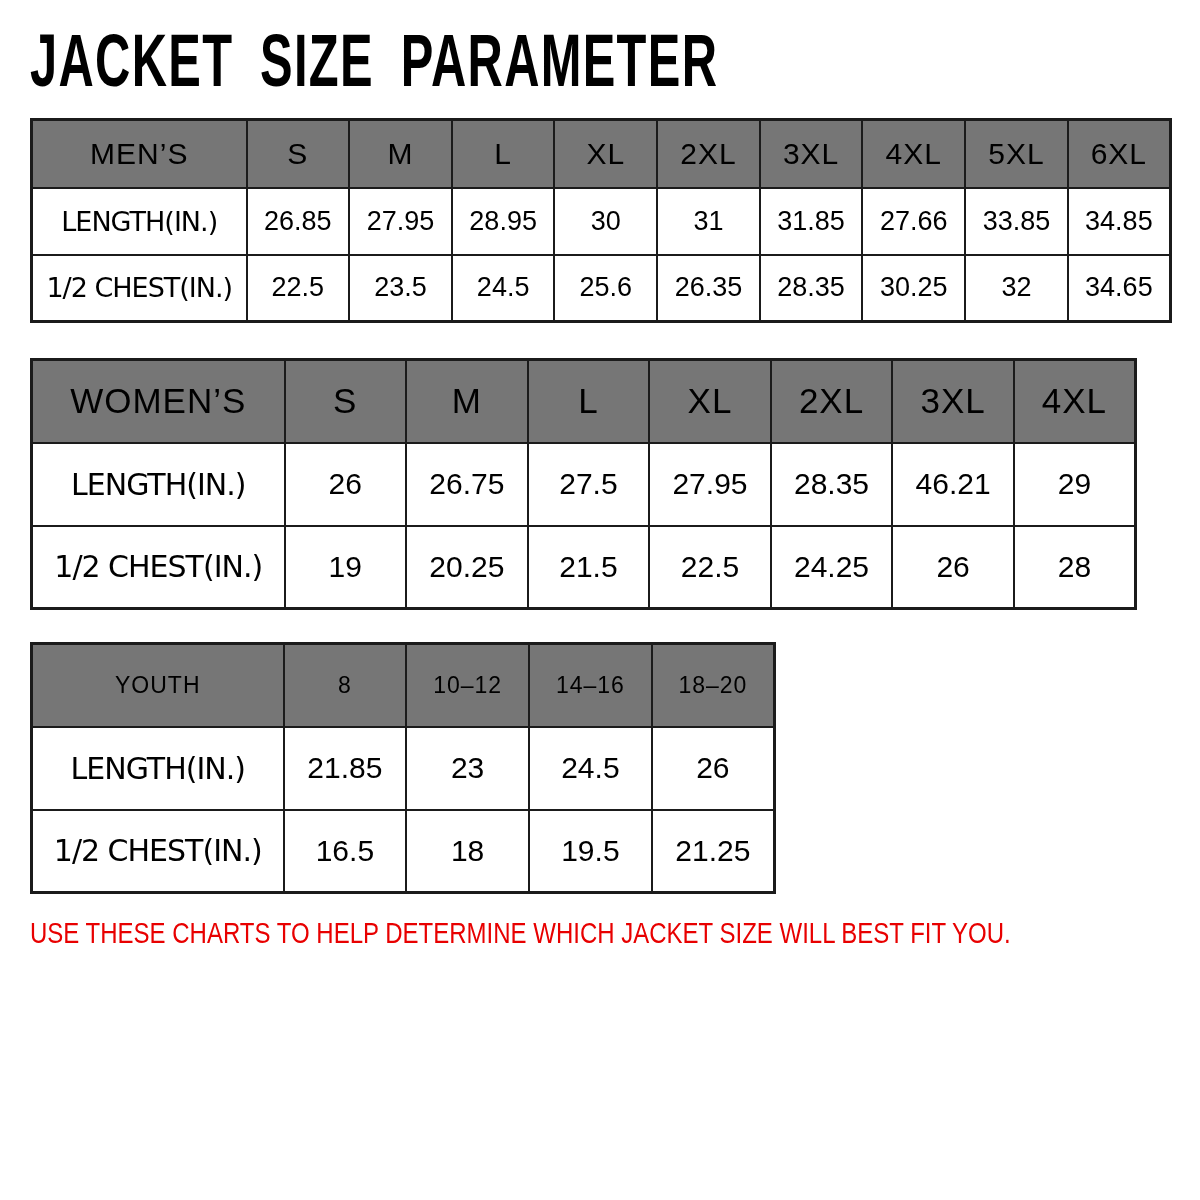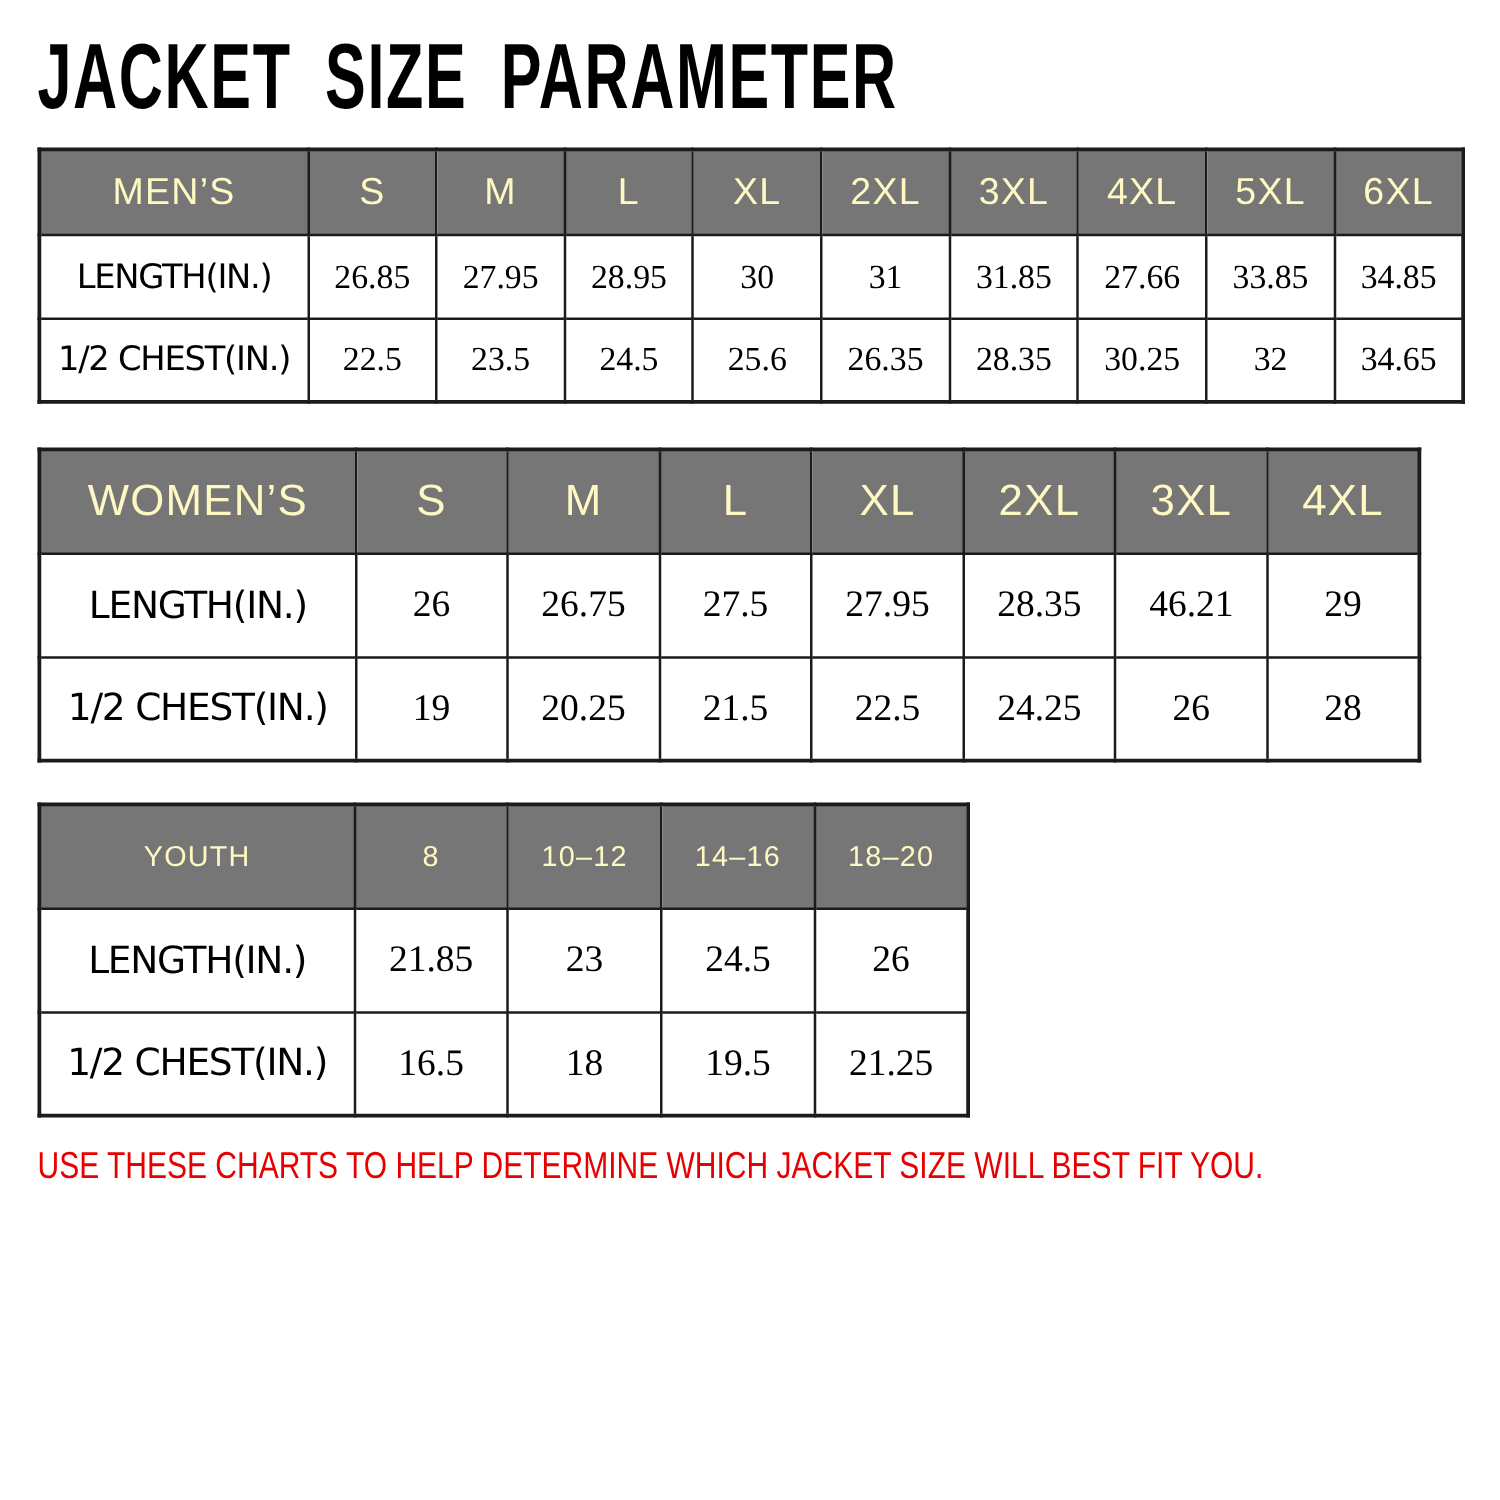--- a/index.html
+++ b/index.html
@@ -47,25 +47,25 @@
   }
   .size-table th, .size-table td {
     border: 2px solid #1b1b1b;
     text-align: center;
     vertical-align: middle;
     padding: 0;
     overflow: hidden;
   }
   .size-table th {
     background: #767676;
-    color: #fef9c3;
+    color: #000000;
     font-weight: normal;
     letter-spacing: 1px;
   }
-  .size-table td { color: #000000; font-family: Liberation Serif, serif; }
+  .size-table td { color: #000000; }
   .size-table td:first-child {
     font-family: "DejaVu Sans", sans-serif;
     letter-spacing: -1px;
   }
 
   .mens { width: 1142px; margin-top: 20px; }
   .mens th { height: 68px; font-size: 30px; }
   .mens td { height: 67px; font-size: 27px; }
   .mens th:first-child, .mens td:first-child { width: 215px; }
 

